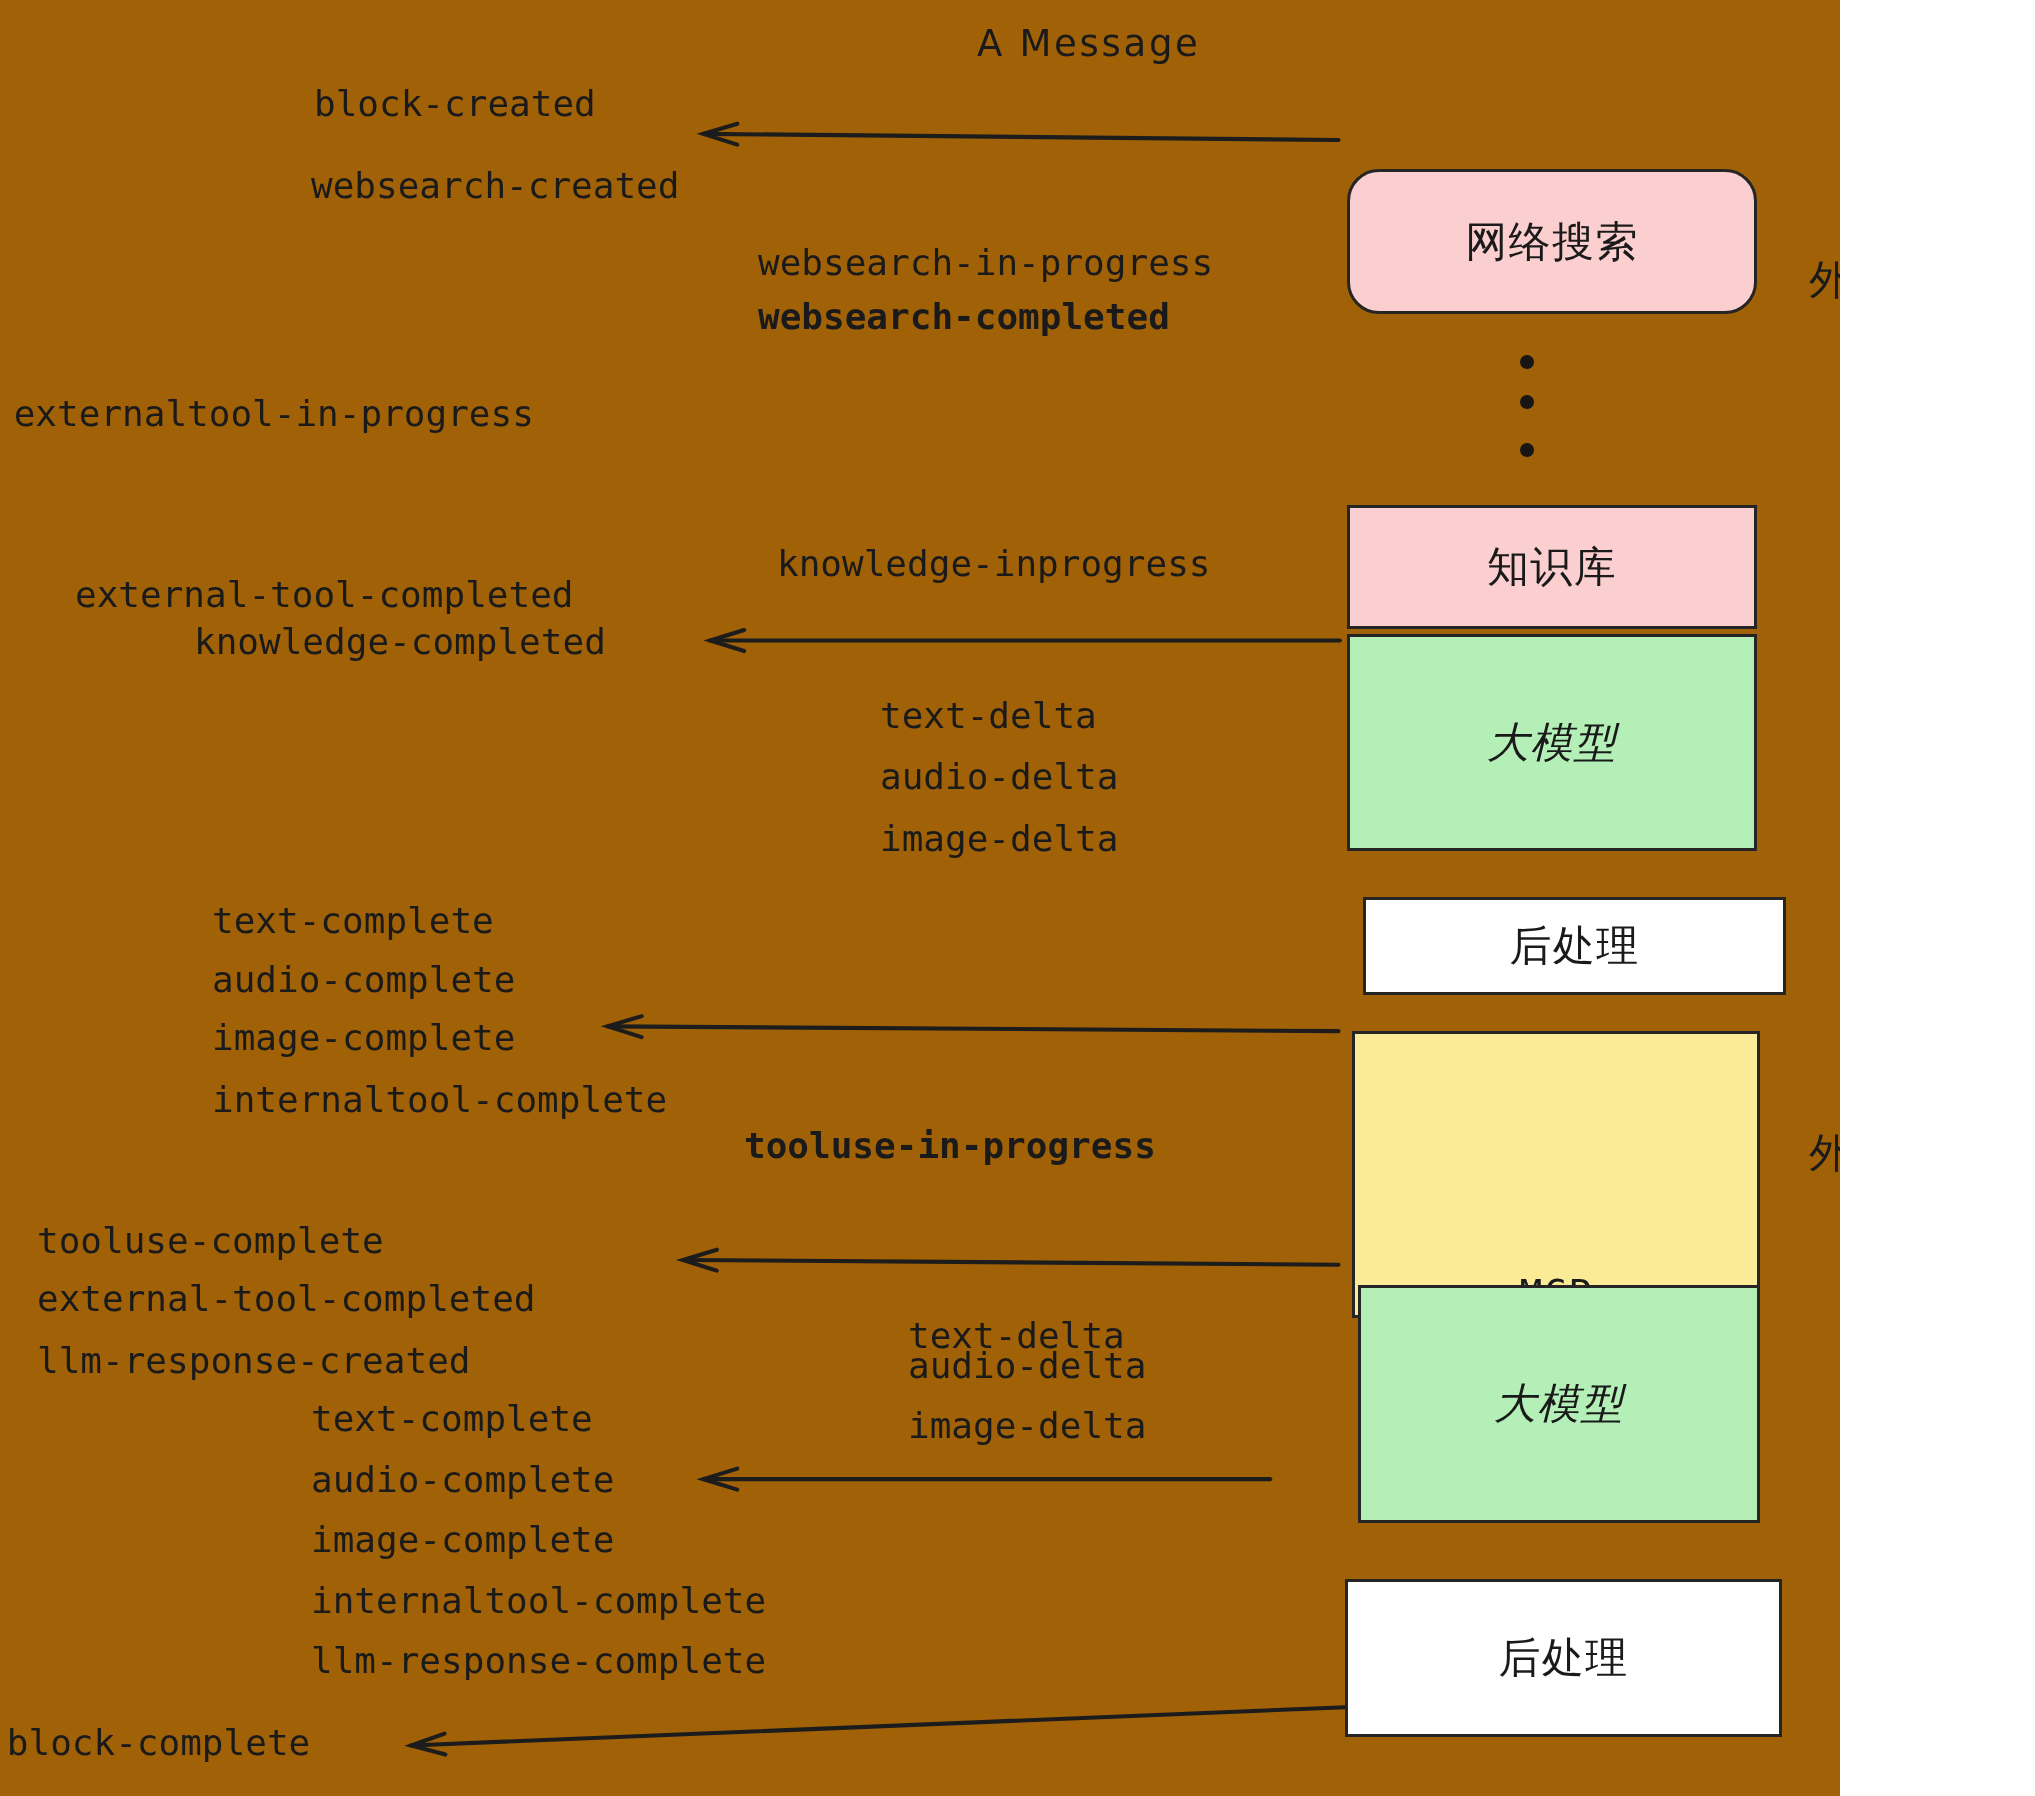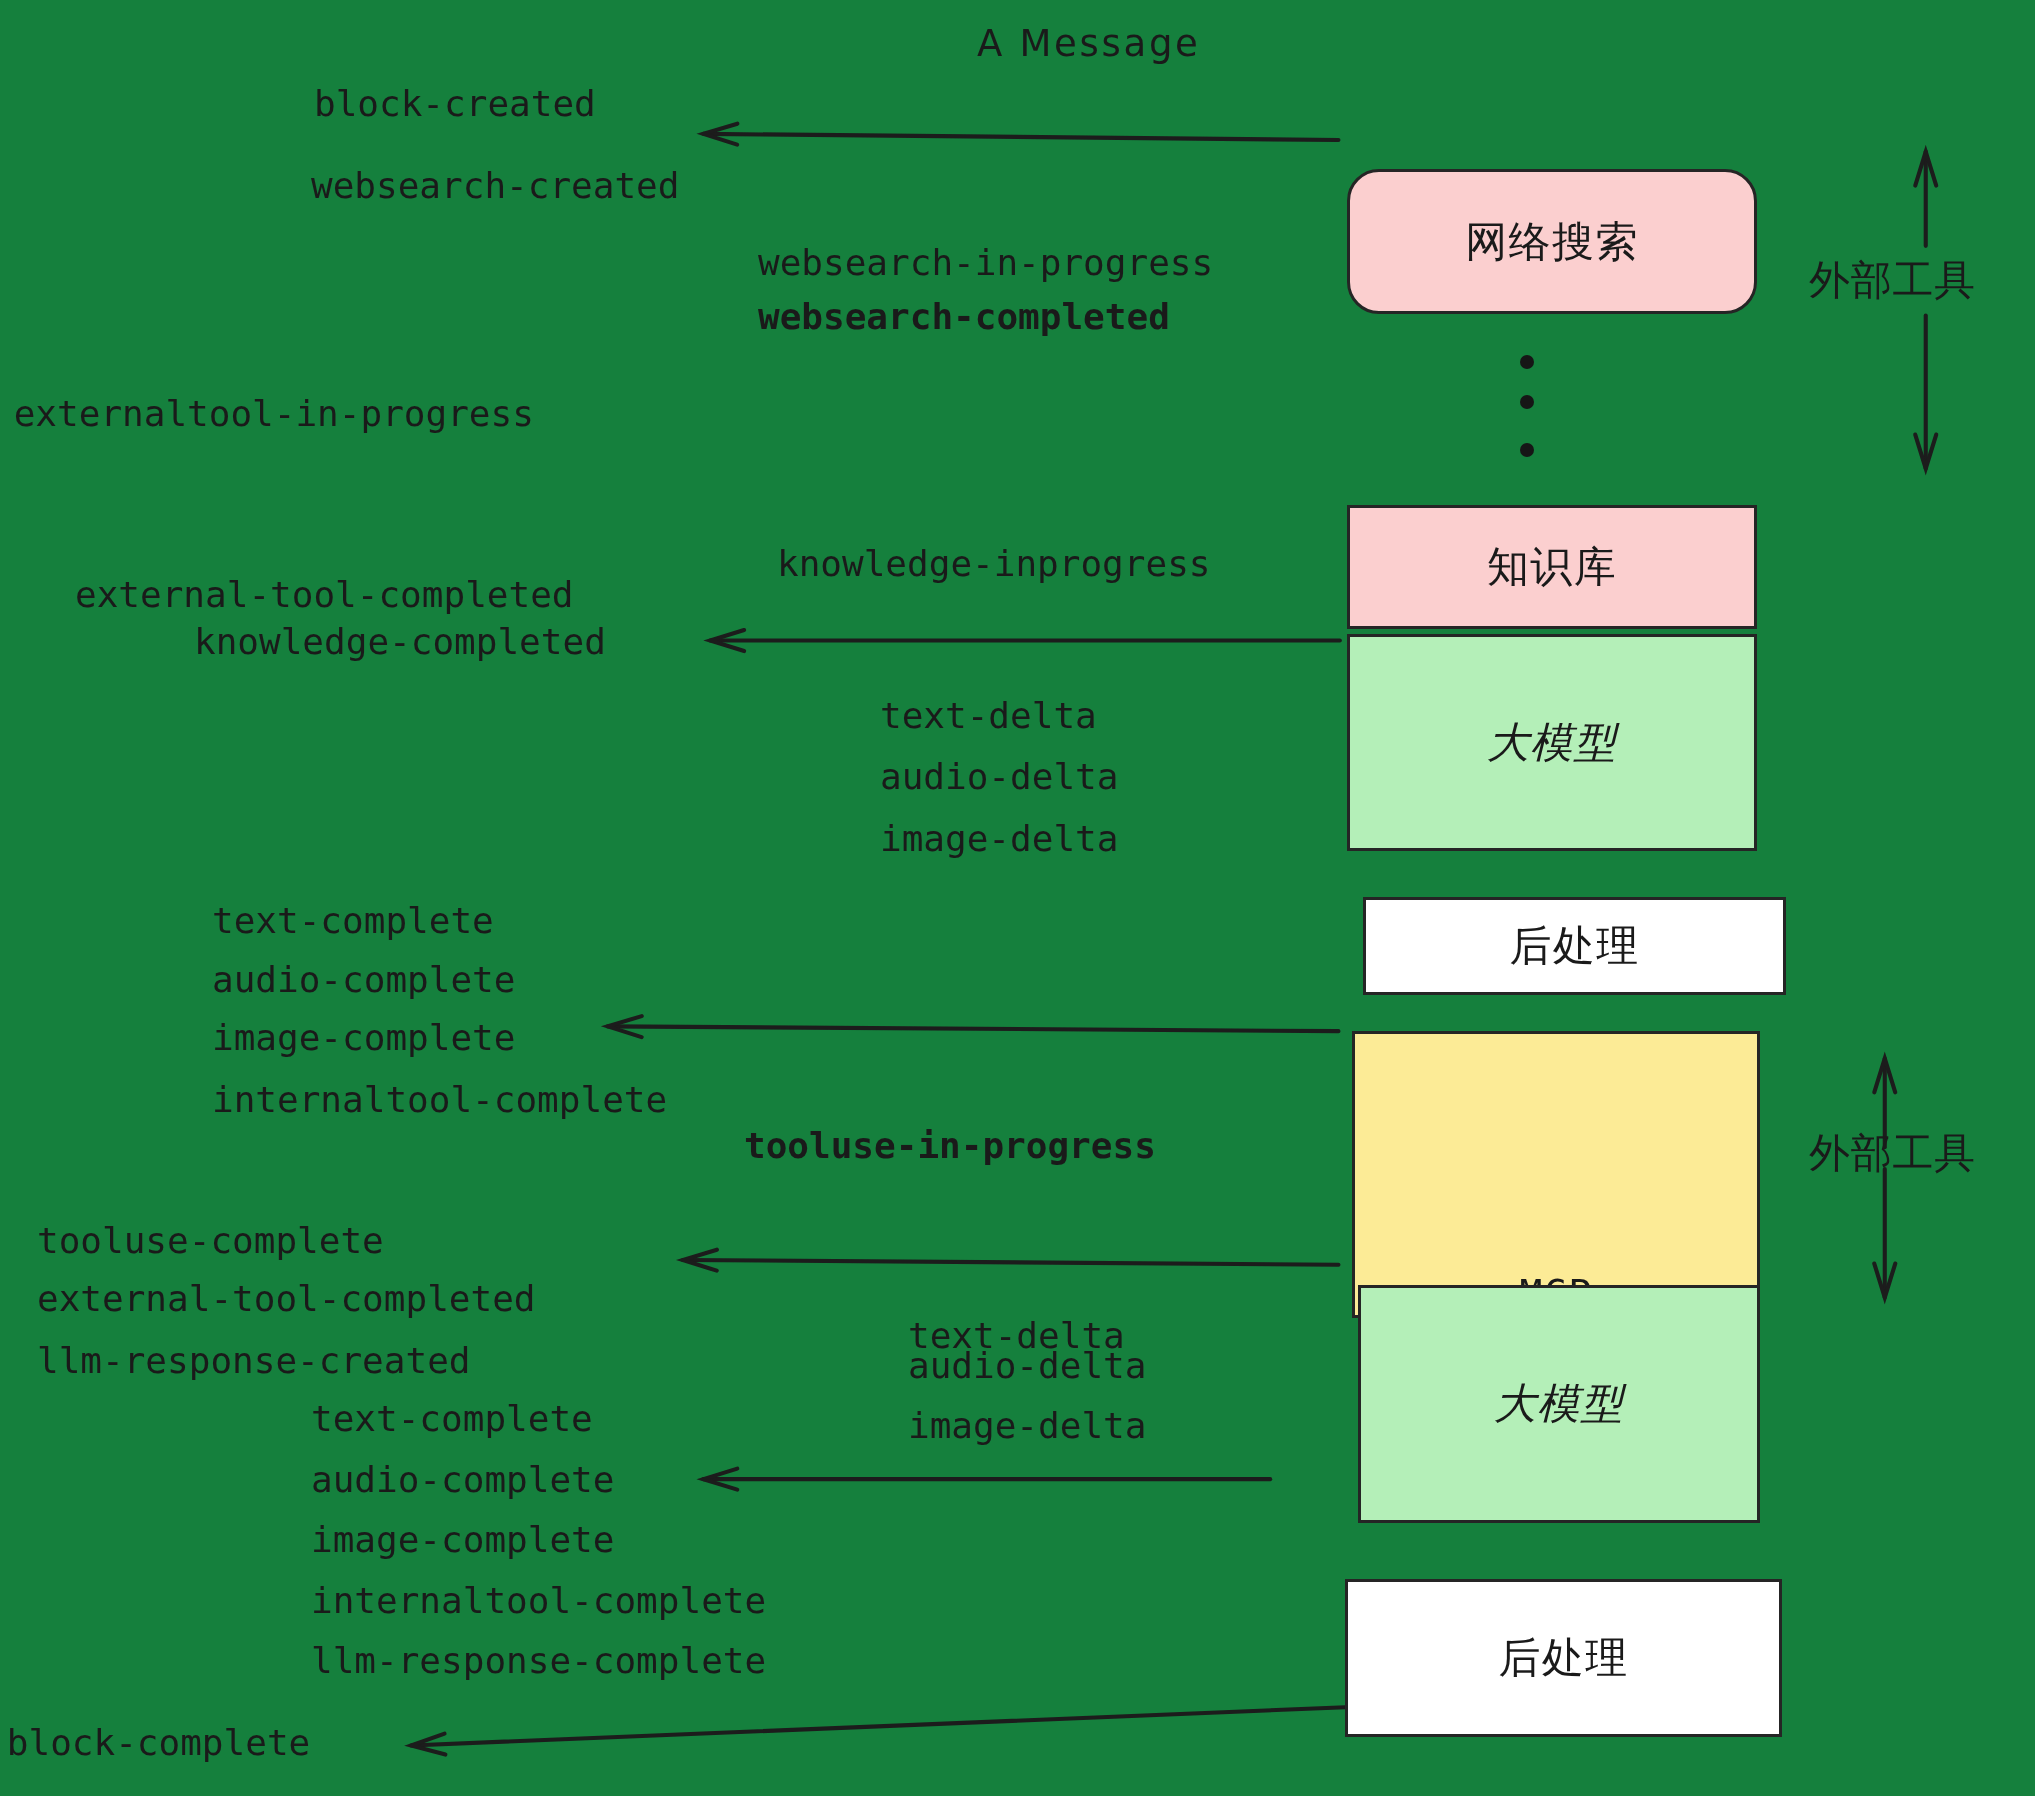--- a/index.html
+++ b/index.html
@@ -1,19 +1,19 @@
 <!DOCTYPE html>
 <html style="font-size:11px"><head>
 <meta charset="utf-8">
 <style>
   html,body{margin:0;padding:0;background:#fff;}
   #stage{
     position:relative;
-    width:2035px;height:1796px;
-    background:#15803d;
+    width:1840px;height:1796px;
+    background:#a16207;
     font-family:"DejaVu Sans Mono","Liberation Mono",monospace;
     overflow:hidden;
   }
   .ev{
     position:absolute;
     color:#1a1a1a;
     font-family:"DejaVu Sans Mono","Liberation Mono",monospace;
     font-size:36px;
     line-height:1.0;
     white-space:pre;

